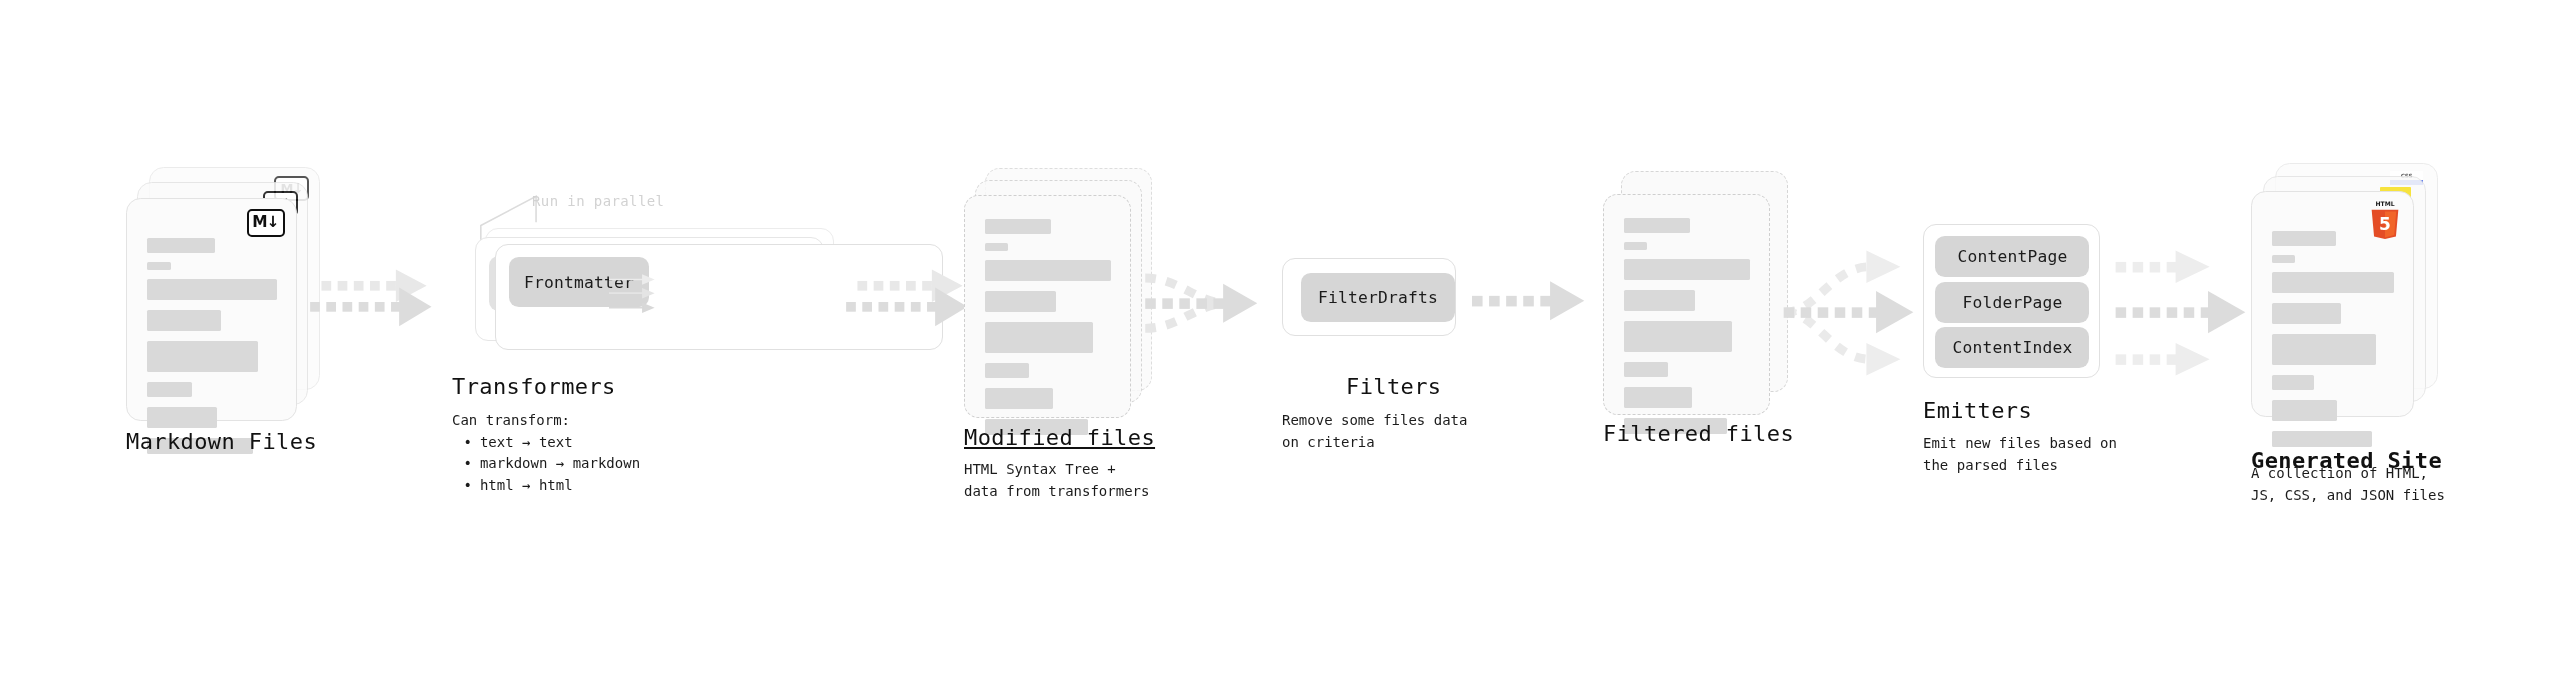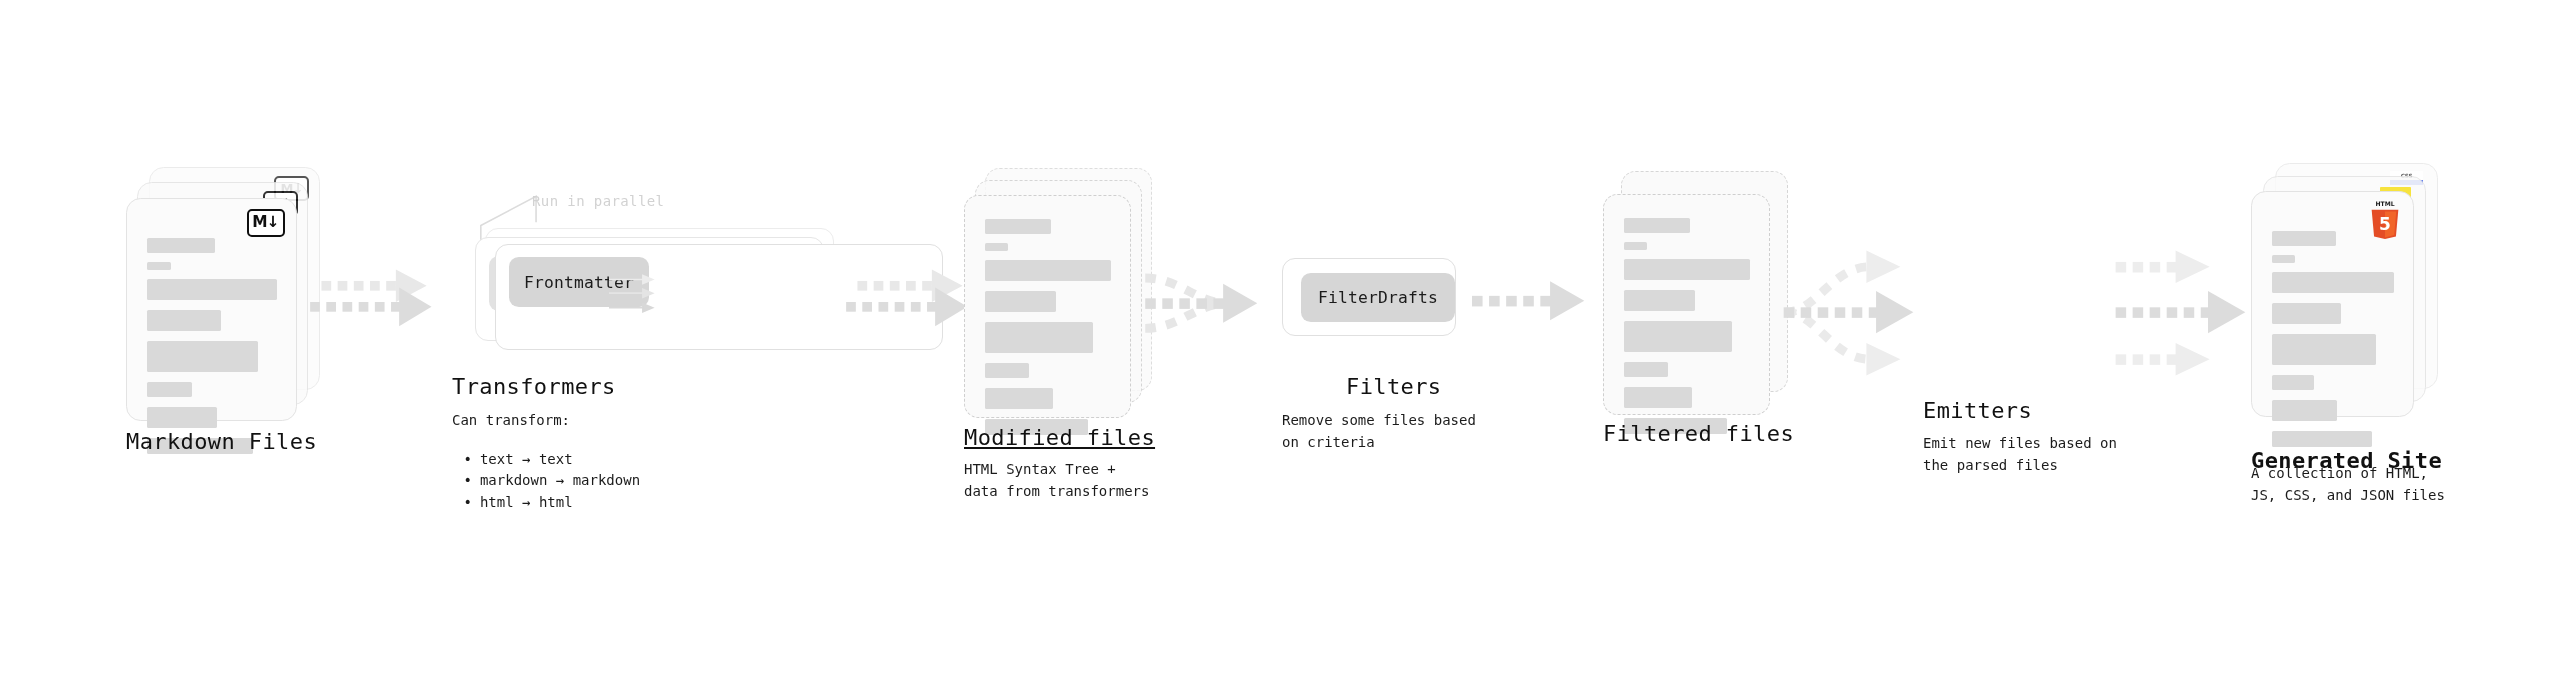--- a/index.html
+++ b/index.html
@@ -72,21 +72,21 @@
   .pill.faded2{background:#ececec;}
 
   
   .title{
     position:absolute;font-size:22px;letter-spacing:0.4px;color:#111111;white-space:nowrap;
   }
   .subtitle{
     position:absolute;font-size:14px;line-height:1.55;color:#1b1b1b;white-space:pre-line;
   }
   .sublist{position:absolute;font-size:14px;line-height:1.55;color:#1b1b1b;}
-  .sublist .lead{margin:0 0 17px 0;}
+  .sublist .lead{margin:0 0 0 0;}
   .sublist ul{list-style:none;margin:0;padding:0 0 0 11.4px;}
   .sublist li{margin:0;white-space:nowrap;}
   .sublist li::before{content:"\2022";margin-right:8.1px;}
   .parallel-note{
     position:absolute;font-size:14px;color:#d2d2d2;white-space:nowrap;letter-spacing:0.4px;
   }
 
   svg{display:block;overflow:visible;}
 </style>
 </head>
@@ -250,21 +250,21 @@
       </g>
     </svg>
   </div>
 
   <div class="procbox" style="left:1282px;top:258px;width:174px;height:78px;">
     <div class="pill" style="left:18px;top:14px;width:154px;height:49px;">
       <span>FilterDrafts</span>
     </div>
   </div>
   <div class="title" style="left:1346px;top:374px;">Filters</div>
-  <div class="subtitle" style="left:1282px;top:410px;">Remove some files based
+  <div class="subtitle" style="left:1282px;top:410px;">Remove some files data
 on criteria</div>
 
   <div class="abs" style="left:1472px;top:286px;">
     <svg width="122" height="49" viewBox="0 0 150 60">
       <g fill="#dcdcdc">
         <rect x="0" y="12" width="13" height="13"></rect>
           <rect x="21" y="12" width="13" height="13"></rect>
         <rect x="42" y="12" width="13" height="13"></rect>
           <rect x="63" y="12" width="13" height="13"></rect>
         <rect x="84" y="12" width="13" height="13"></rect>
@@ -305,20 +305,31 @@
           <rect x="23" y="88" width="13" height="13"></rect>
         <rect x="44" y="88" width="13" height="13"></rect>
           <rect x="65" y="88" width="13" height="13"></rect>
         <rect x="86" y="88" width="13" height="13"></rect>
           <rect x="107" y="88" width="13" height="13"></rect>
         <polygon points="116,68 162,94 116,120"></polygon>
       </g>
     </svg>
   </div>
 
+  <div class="procbox" style="left:1923px;top:224px;width:177px;height:154px;">
+    <div class="pill" style="left:11.4px;top:11.4px;width:154px;height:41px;">
+      <span>ContentPage</span>
+    </div>
+    <div class="pill" style="left:11.4px;top:57px;width:154px;height:41px;">
+      <span>FolderPage</span>
+    </div>
+    <div class="pill" style="left:11.4px;top:102px;width:154px;height:41px;">
+      <span>ContentIndex</span>
+    </div>
+  </div>
   <div class="title" style="left:1923px;top:398px;">Emitters</div>
   <div class="subtitle" style="left:1923px;top:433px;">Emit new files based on
 the parsed files</div>
 
   <div class="abs" style="left:2114px;top:236px;">
     <svg width="154" height="154" viewBox="0 0 190 190">
       <g fill="#ededed">
         <rect x="2" y="32" width="13" height="13"></rect>
           <rect x="23" y="32" width="13" height="13"></rect>
         <rect x="44" y="32" width="13" height="13"></rect>

